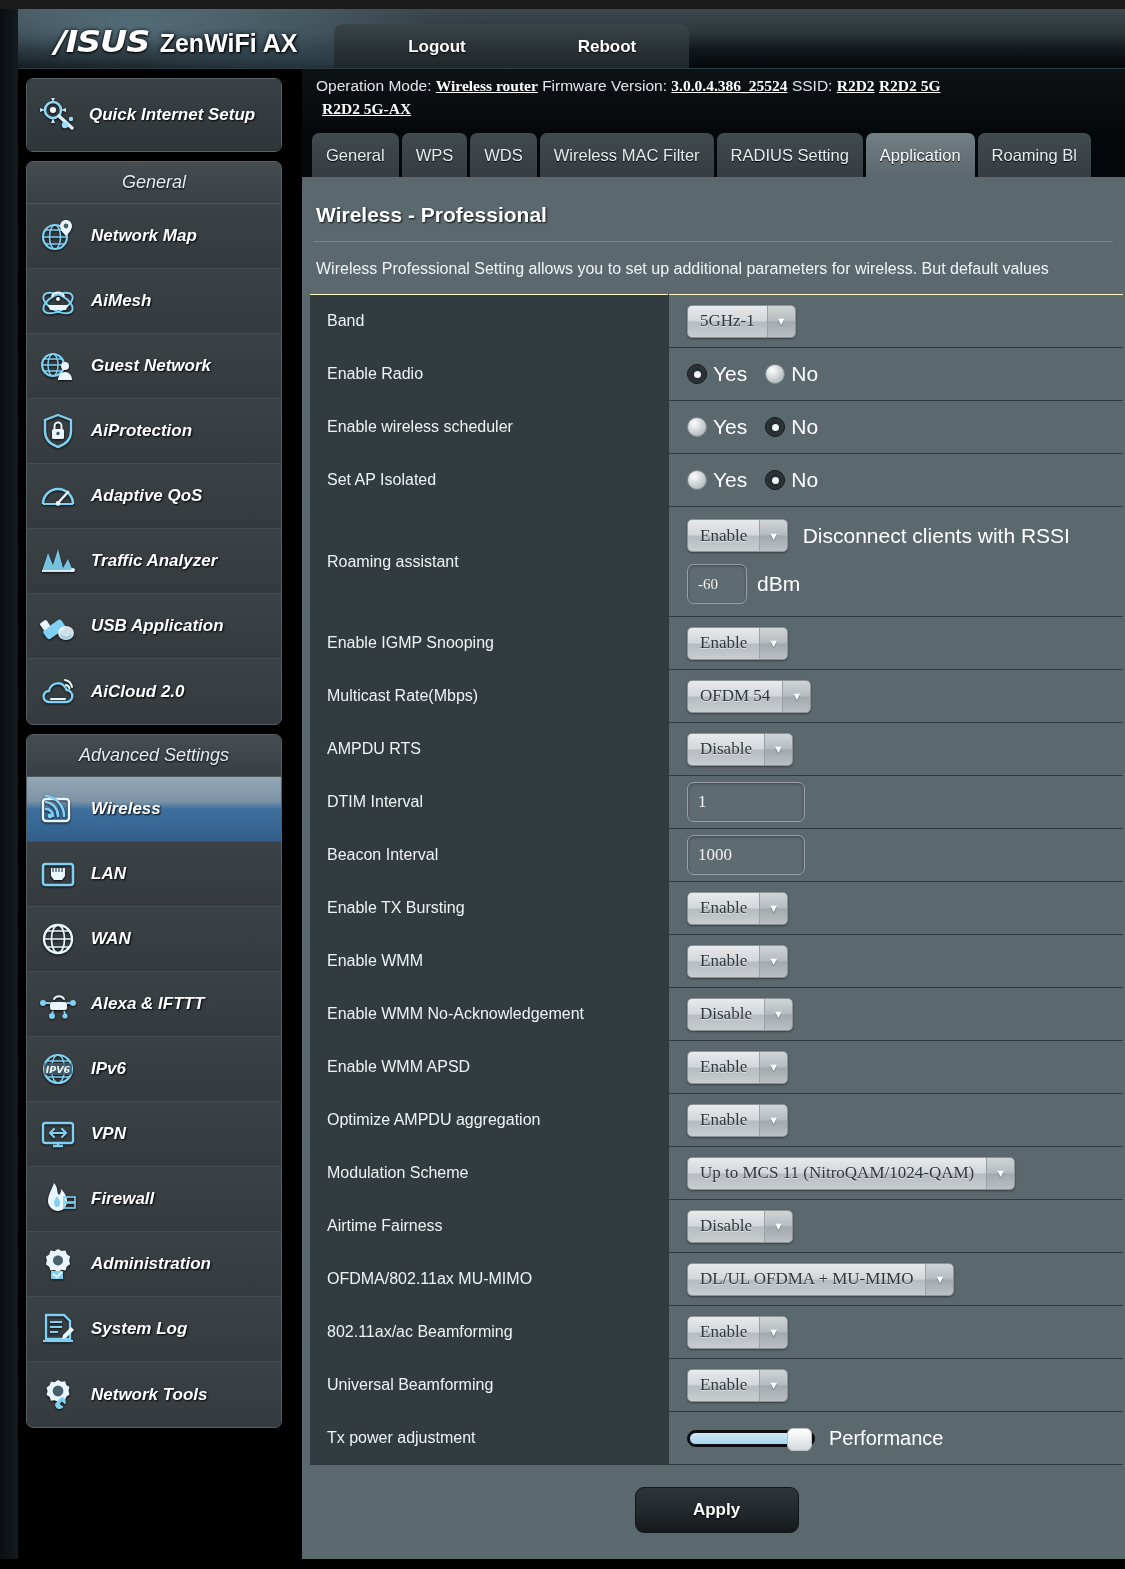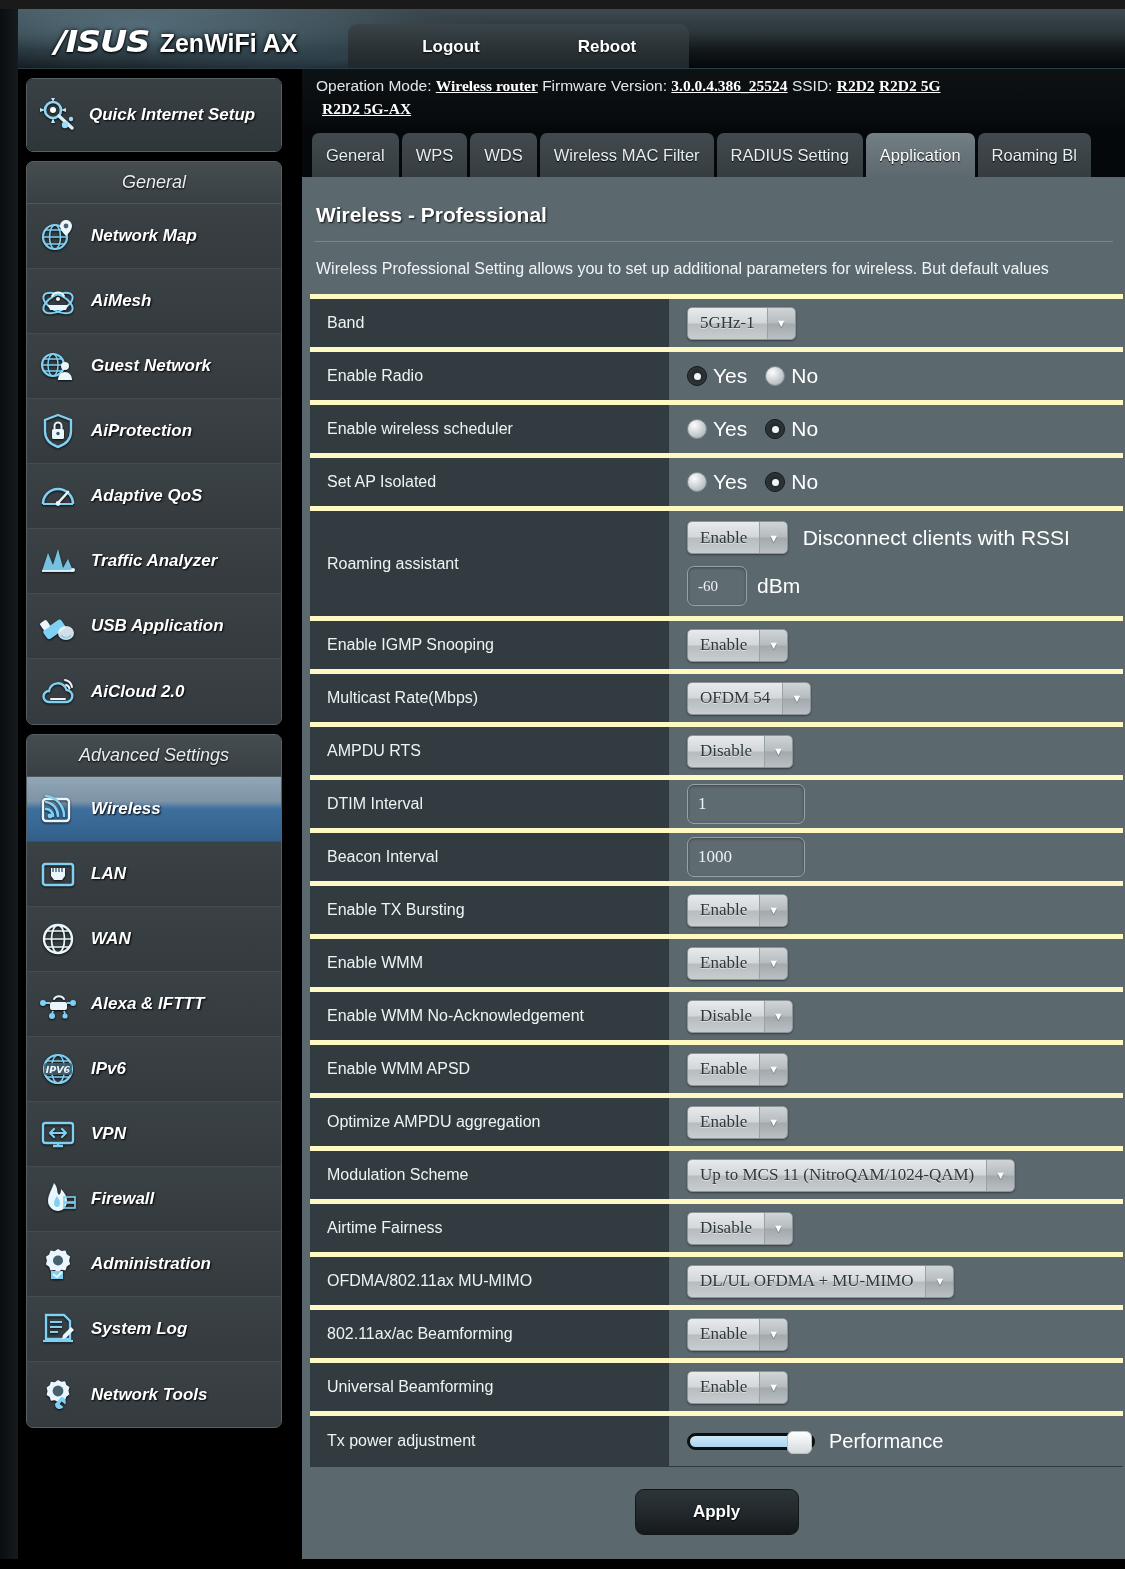--- a/index.html
+++ b/index.html
@@ -52,21 +52,21 @@
   .hdr-btn {
     position: absolute; top: 15px;
     height: 45px;
     border-radius: 9px 9px 0 0;
     background: linear-gradient(180deg, #3a4449 0%, #2a3236 55%, #20272a 100%);
     color: #fff; font-size: 17px; font-weight: bold;
     display: flex; align-items: center; justify-content: center;
     text-shadow: 0 1px 2px #000;
     cursor: pointer;
   }
-  #btn-logout { left: 330px; width: 206px; }
+  #btn-logout { left: 316px; width: 206px; }
   #btn-reboot { left: 507px; width: 164px; }
 
   
   .sidebar { position: absolute; left: 18px; top: 69px; width: 270px; font-style: italic; }
   .panel {
     width: 256px; margin: 9px 0 0 8px;
     border: 1px solid #565f63;
     border-radius: 7px;
     background: #333a3e;
     overflow: hidden;
@@ -150,21 +150,21 @@
     text-shadow: 1px 1px 2px rgba(0,0,0,.85);
   }
   .title-rule { height: 1px; background: #79858a; margin: 4px 12px 0 12px; }
   .page-desc {
     padding: 18px 12px 16px 14px;
     font-size: 16px; color: #f0f4f5; white-space: nowrap; overflow: hidden;
   }
 
   table.settings { border-collapse: collapse; width: 813px; margin-left: 8px; table-layout: fixed; }
   table.settings td {
-    border-top: 5px solid #fef9c3;
+    border-top: 1px solid #fef9c3;
     border-bottom: 1px solid #2e3a3f;
     vertical-align: middle;
   }
   td.lbl {
     width: 358px;
     background: #323b3f;
     color: #eef3f4; font-size: 16px;
     padding: 0 10px 0 16px;
     border-right: 1px solid #2e3a3f;
     border-left: 1px solid #2e3a3f;

